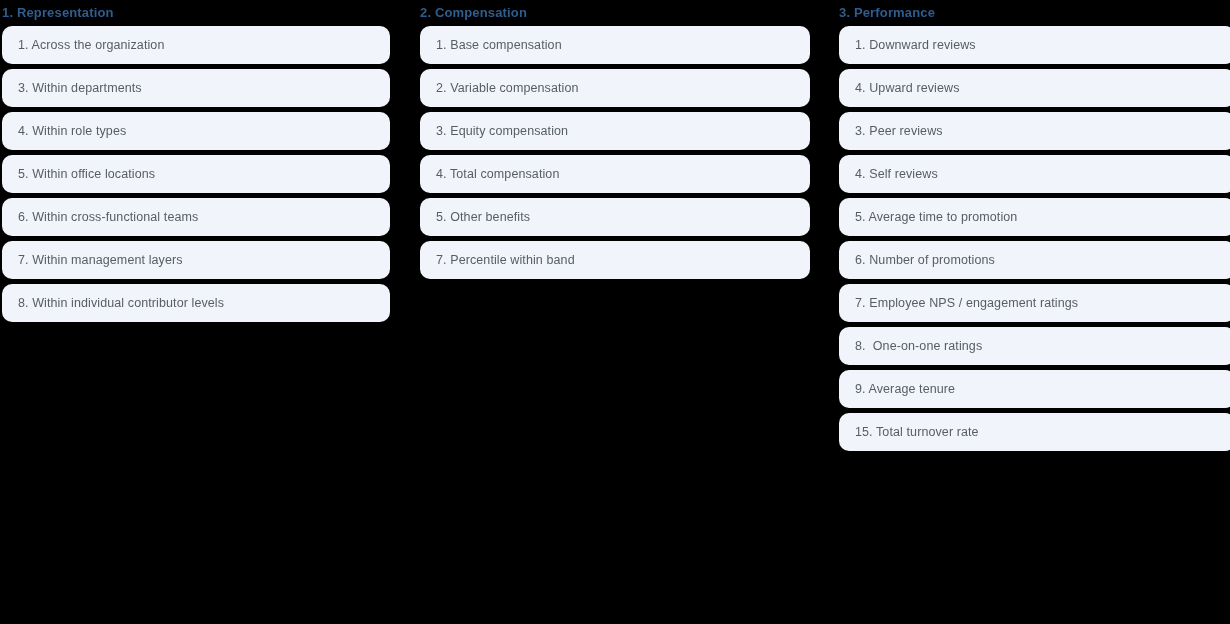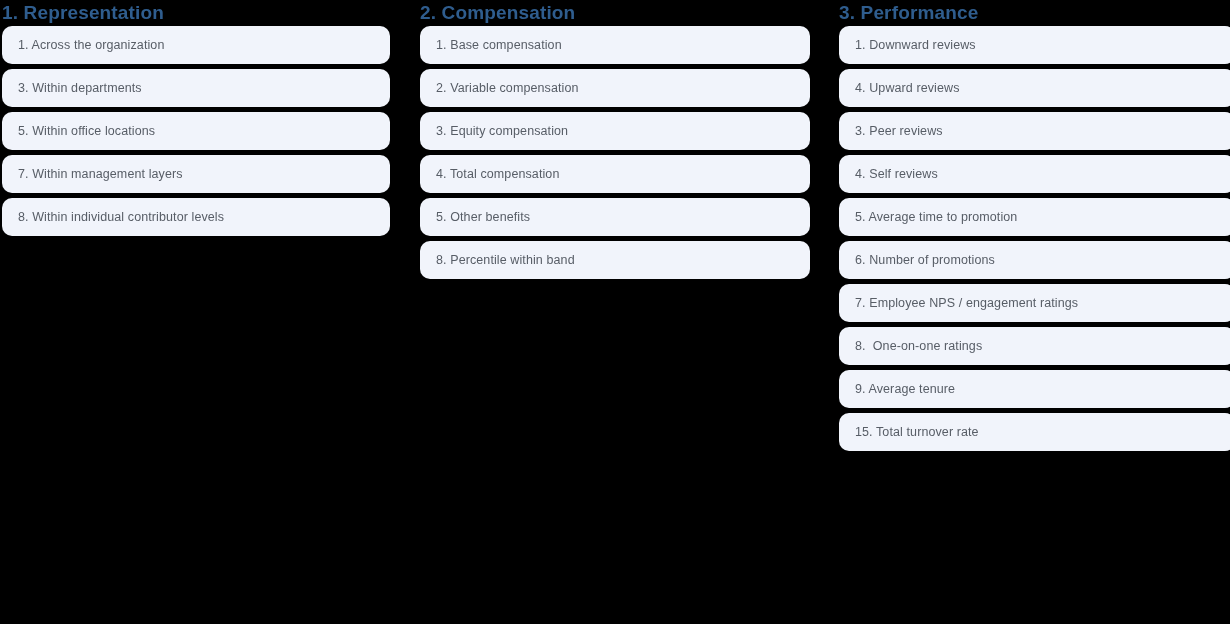--- a/index.html
+++ b/index.html
@@ -28,21 +28,21 @@
   
   .col-0 { left: 2px;   width: 388px; }
   .col-1 { left: 420px; width: 390px; }
   .col-2 { left: 839px; width: 396px; }
 
   .col-title {
     position: absolute;
     top: 3px;
     left: 0;
     margin: 0;
-    font-size: 19px;
+    font-size: 13px;
     font-weight: 600;
     letter-spacing: 0.15px;
     color: #2f5d8e;
     white-space: nowrap;
     line-height: 20px;
   }
   .card-list {
     position: absolute;
     top: 26px;
     left: 0;
@@ -82,21 +82,27 @@
   <section class="column col-0">
     <h2 class="col-title">1. Representation</h2>
     <ul class="card-list">
       <li class="card">
         <span class="card-label">1. Across the organization</span>
       </li>
       <li class="card">
         <span class="card-label">3. Within departments</span>
       </li>
       <li class="card">
+        <span class="card-label">4. Within role types</span>
+      </li>
+      <li class="card">
         <span class="card-label">5. Within office locations</span>
+      </li>
+      <li class="card">
+        <span class="card-label">6. Within cross-functional teams</span>
       </li>
       <li class="card">
         <span class="card-label">7. Within management layers</span>
       </li>
       <li class="card">
         <span class="card-label">8. Within individual contributor levels</span>
       </li>
     </ul>
   </section>
 
@@ -112,21 +118,21 @@
       <li class="card">
         <span class="card-label">3. Equity compensation</span>
       </li>
       <li class="card">
         <span class="card-label">4. Total compensation</span>
       </li>
       <li class="card">
         <span class="card-label">5. Other benefits</span>
       </li>
       <li class="card">
-        <span class="card-label">8. Percentile within band</span>
+        <span class="card-label">7. Percentile within band</span>
       </li>
     </ul>
   </section>
 
   <section class="column col-2">
     <h2 class="col-title">3. Performance</h2>
     <ul class="card-list">
       <li class="card">
         <span class="card-label">1. Downward reviews</span>
       </li>

